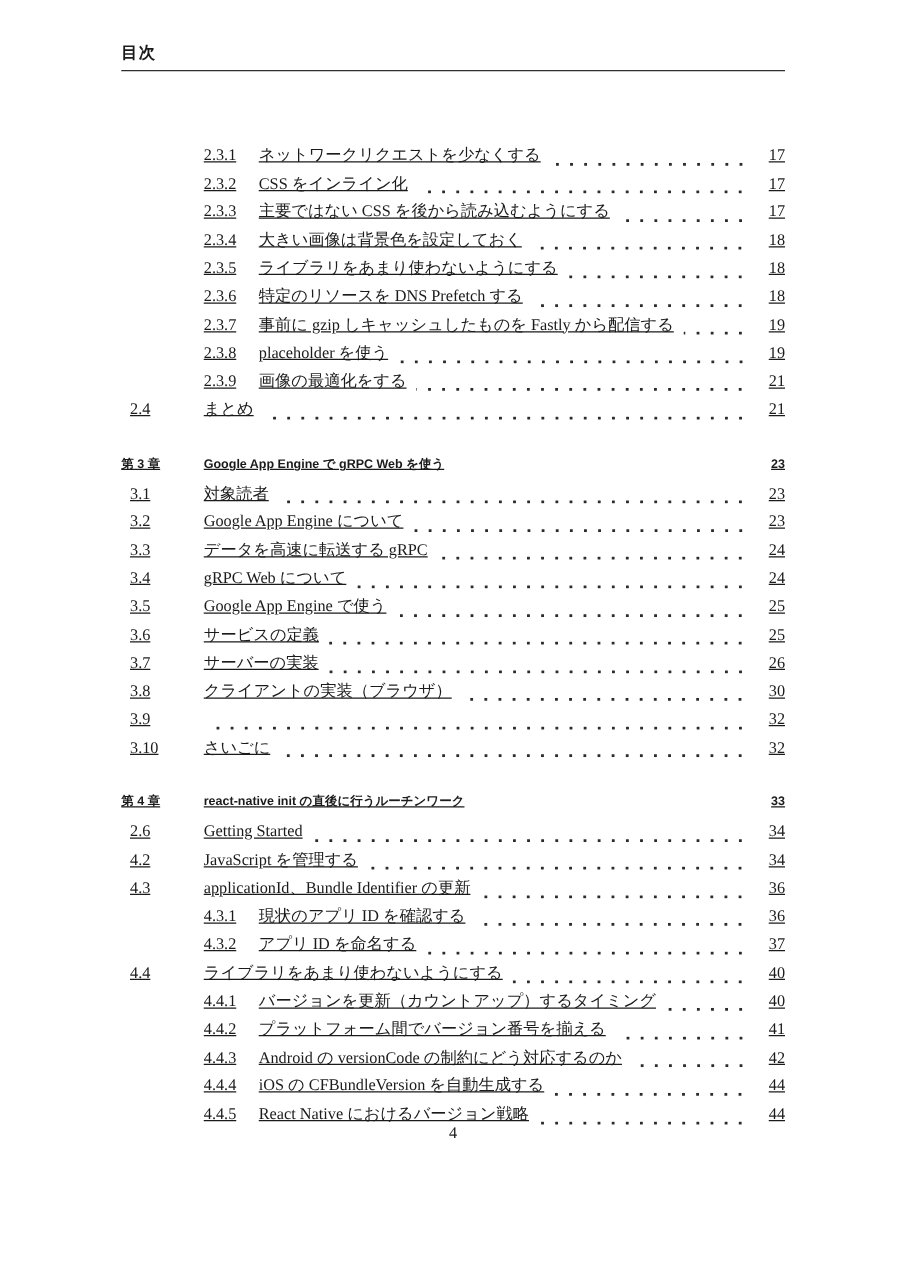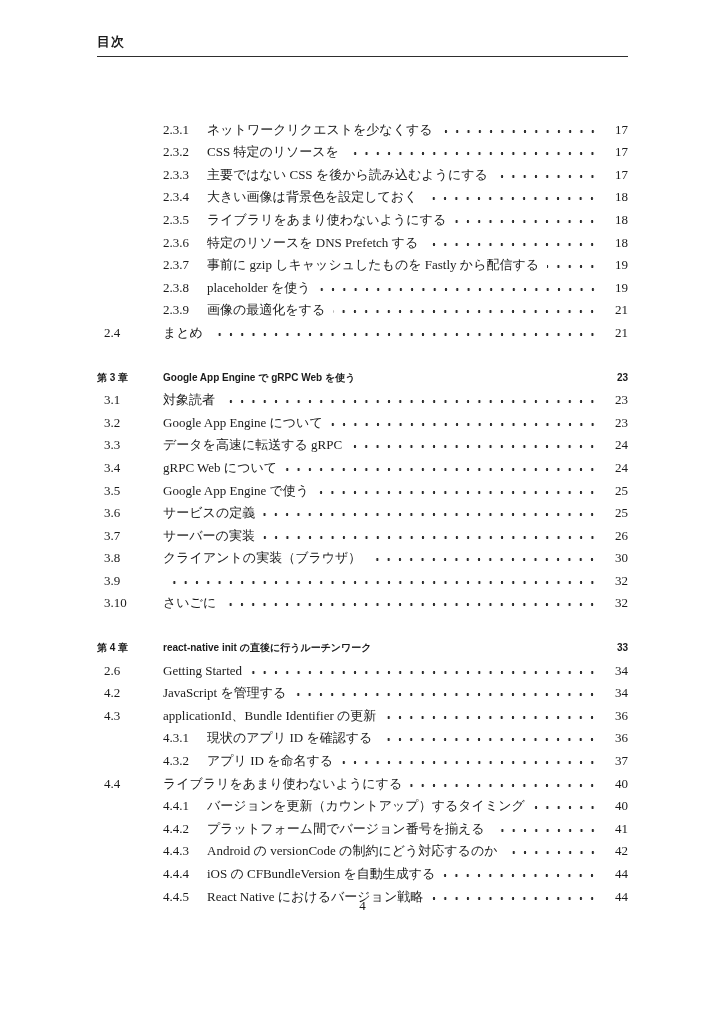--- a/index.html
+++ b/index.html
@@ -22,22 +22,22 @@
     font-weight: 700; font-size: 13px; letter-spacing: 1px;
   }
   .header-rule {
     position: absolute; left: 97px; top: 56px; width: 531px;
     border-top: 1.5px solid #2e2e2e; height: 0;
   }
   .toc {
     position: absolute; left: 97px; top: 115px; width: 531px;
   }
   .row {
-    display: flex; align-items: flex-end;
-    height: 22.6px; font-size: 13px; line-height: 17px;
+    display: flex; 
+    height: 22.6px; font-size: 13px; line-height: 17px; text-decoration: underline;
   }
   .num   { flex: none; white-space: pre; box-sizing: border-box; }
   .title { flex: none; white-space: pre; }
   .leader {
     flex: 1 1 auto;
     height: 5px; align-self: flex-end;
     margin: 0 4px 4px 8px;
     background-image: radial-gradient(circle, #2b2b2b 1.15px, rgba(0,0,0,0) 1.45px);
     background-size: 11.3px 5px;
     background-repeat: repeat-x;
@@ -74,21 +74,21 @@
 
   <div class="toc">
       <div class="row lvl-subsection">
     <span class="num">2.3.1</span>
     <span class="title">ネットワークリクエストを少なくする</span>
     <span class="leader"></span>
     <span class="page-num">17</span>
   </div>
       <div class="row lvl-subsection">
     <span class="num">2.3.2</span>
-    <span class="title">CSS 特定のリソースを</span>
+    <span class="title">CSS をインライン化</span>
     <span class="leader"></span>
     <span class="page-num">17</span>
   </div>
       <div class="row lvl-subsection">
     <span class="num">2.3.3</span>
     <span class="title">主要ではない CSS を後から読み込むようにする</span>
     <span class="leader"></span>
     <span class="page-num">17</span>
   </div>
       <div class="row lvl-subsection">

